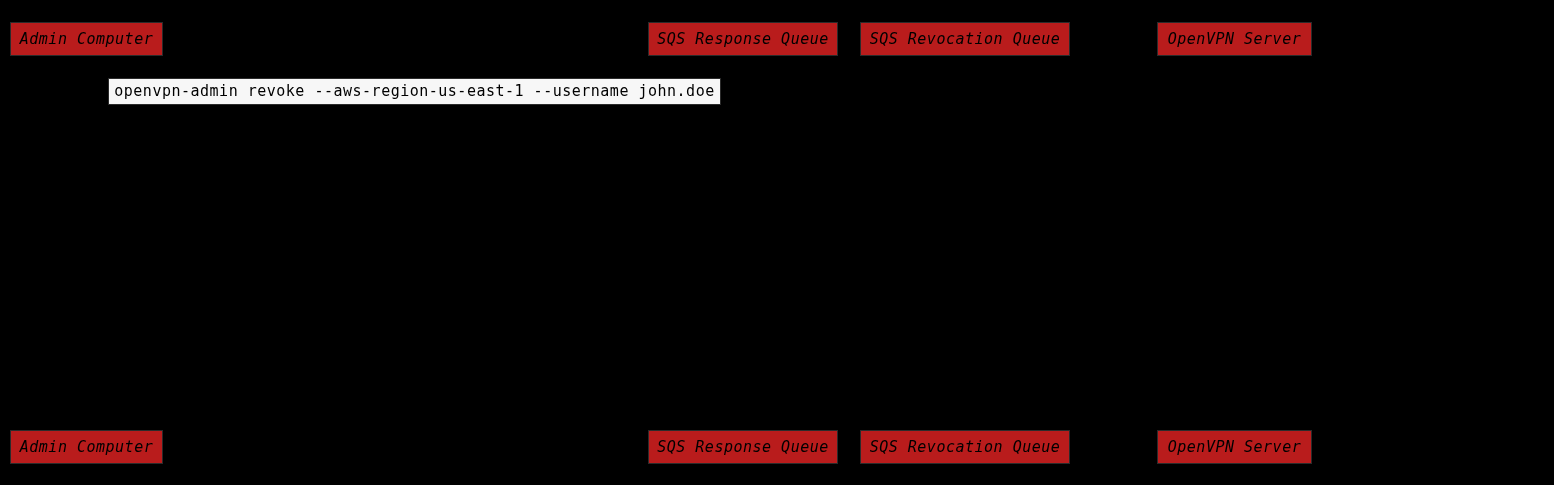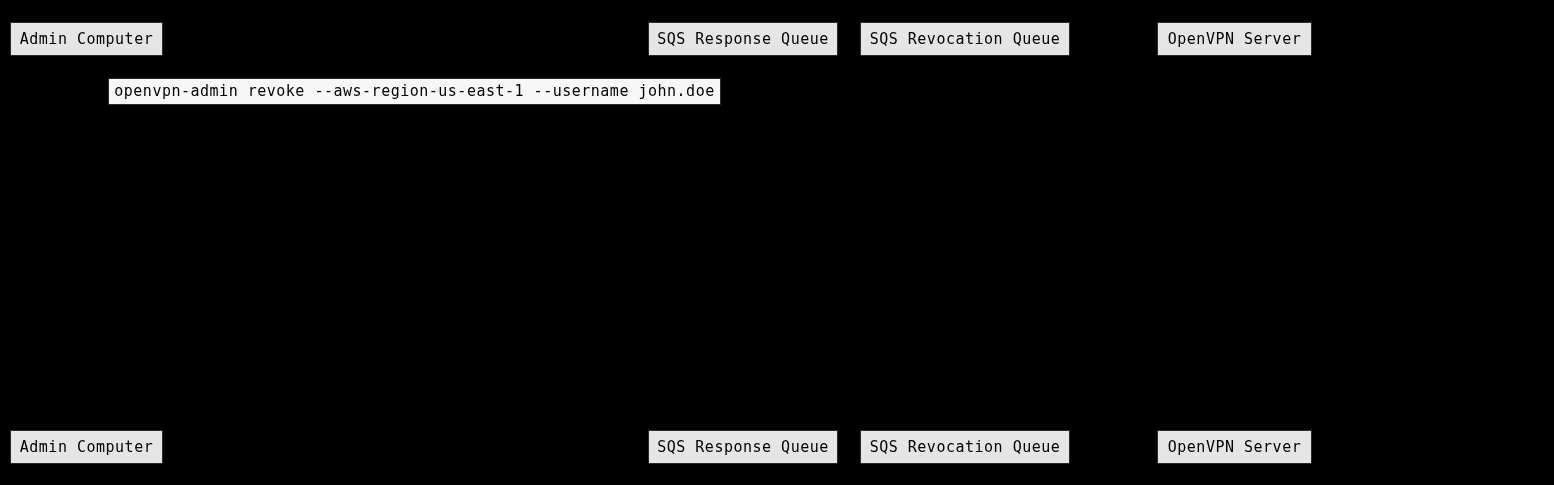--- a/index.html
+++ b/index.html
@@ -11,32 +11,33 @@
   #diagram {
     position: relative;
     width: 1554px;
     height: 485px;
     background: #000000;
     overflow: hidden;
     font-family: "DejaVu Sans Mono", "Liberation Mono", monospace;
   }
   .participant-box {
     position: absolute;
-    background: #e5e5e5;
+    background: #b91c1c;
     border: 1px solid #2b2b2b;
     box-sizing: border-box;
     color: #000000;
     font-size: 15px;
     line-height: 1;
     letter-spacing: 0.5px;
     display: flex;
     align-items: center;
     justify-content: center;
     white-space: nowrap;
     user-select: none;
+    font-style: italic;
   }
   .message-box {
     position: absolute;
     background: #f7f7f7;
     border: 1px solid #2b2b2b;
     box-sizing: border-box;
     color: #000000;
     font-size: 15px;
     line-height: 1;
     letter-spacing: 0.5px;

